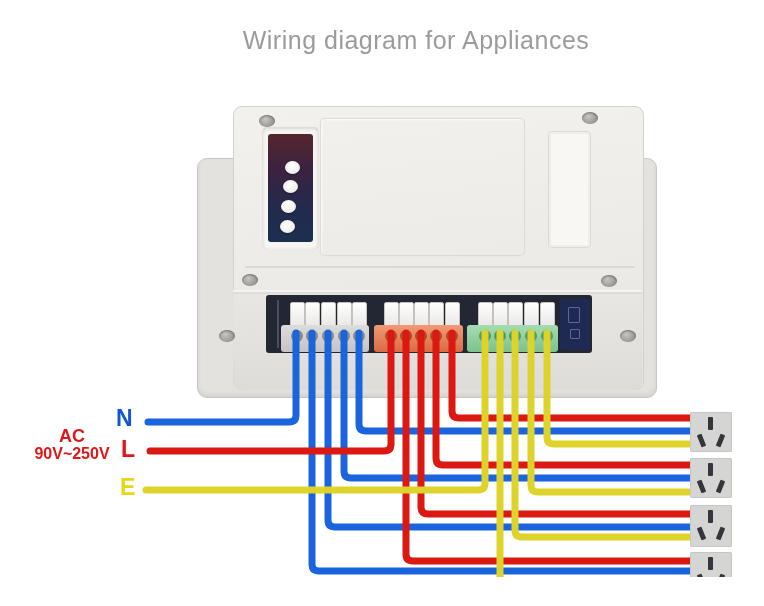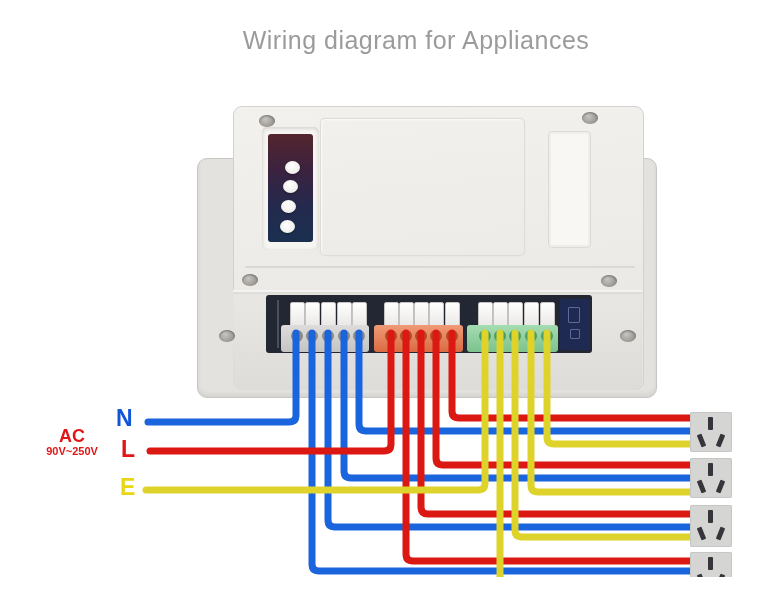--- a/index.html
+++ b/index.html
@@ -11,21 +11,21 @@
   .title{left:66px;top:26px;width:700px;text-align:center;font-size:25px;font-weight:400;
          letter-spacing:.5px;color:#9b9b9b;}
 
   
   .lbl{font-weight:bold;font-size:23px;}
   .lbl-n{left:116px;top:405px;color:#1256d8;}
   .lbl-l{left:121px;top:436px;color:#e31617;}
   .lbl-e{left:120px;top:474px;color:#e8d614;}
   .ac-block{left:28px;top:427px;width:88px;text-align:center;color:#e31617;font-weight:bold;line-height:1.05;}
   .ac-line1{font-size:18px;}
-  .ac-line2{font-size:11px;}
+  .ac-line2{font-size:16px;}
 
   
   .base-plate{left:197px;top:158px;width:458px;height:238px;background:#e4e2de;
               border:1px solid #c8c6c2;border-radius:10px;box-shadow:inset 0 -3px 4px rgba(0,0,0,.07);}
   .body-top{left:233px;top:106px;width:409px;height:282px;border-radius:9px;
             background:linear-gradient(175deg,#f3f1ee 0%,#edebe7 55%,#e7e5e1 100%);
             border:1px solid #d3d1cd;}
   .body-front{left:233px;top:290px;width:409px;height:98px;border-radius:0 0 9px 9px;
               background:linear-gradient(#e9e7e3,#dedcd8);border-top:2px solid #f4f3f1;
               box-shadow:inset 0 2px 2px rgba(0,0,0,.05);}

